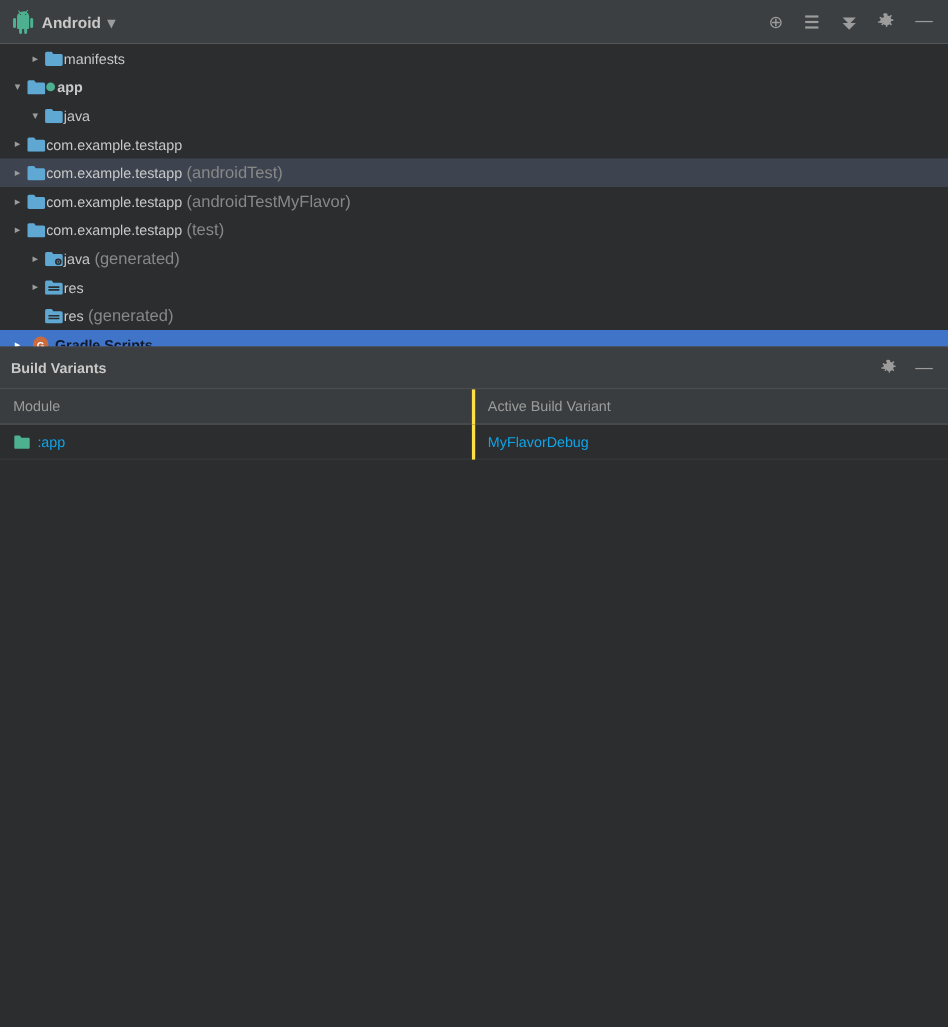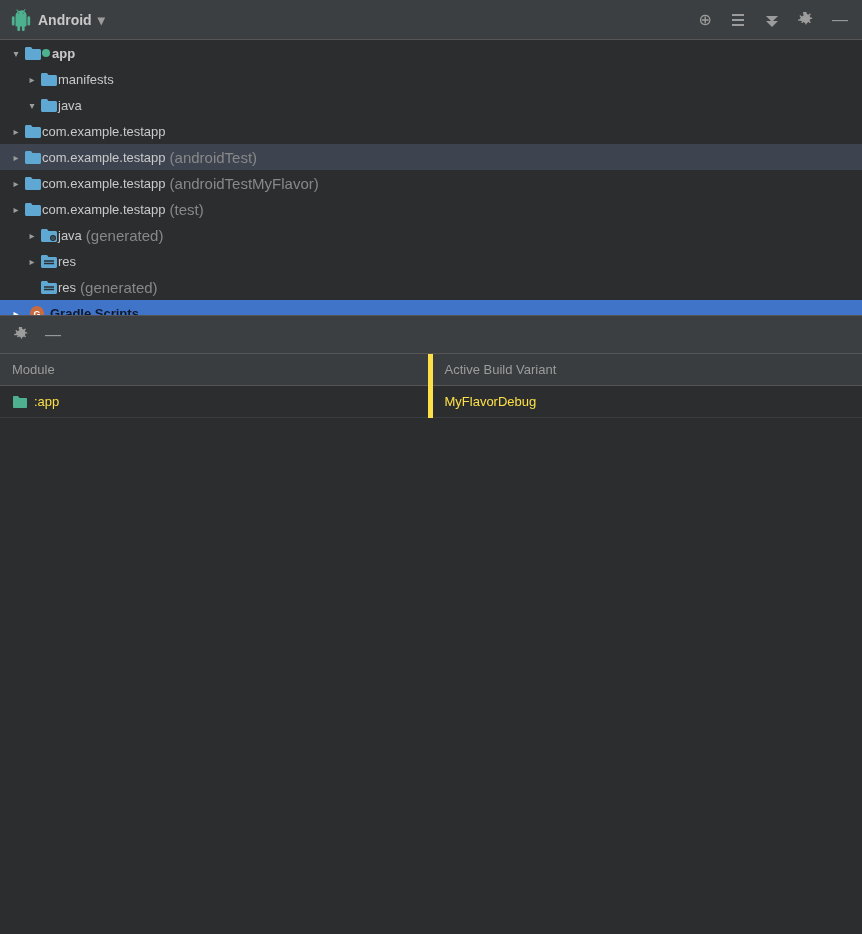--- a/index.html
+++ b/index.html
@@ -128,24 +128,24 @@
     .bv-table th {
       text-align: left;
       padding: 8px 12px;
       font-weight: normal;
       color: #9c9c9c;
       font-size: 13px;
     }
     .bv-table td {
       padding: 8px 12px;
       font-size: 13px;
-      color: #fde047;
+      color: #0ea5e9;
       border-bottom: 1px solid #3a3d3f;
     }
-    .bv-table .col-module { width: 430px; border-right: 5px solid #fde047; }
+    .bv-table .col-module { width: 430px; border-right: 3px solid #fde047; }
     .bv-table .col-variant { width: 432px; margin-top: 48px; }
 
     .module-cell {
       display: flex;
       align-items: center;
       gap: 6px;
     }
 
     
     .bottom-area {
@@ -218,36 +218,36 @@
           <path d="M8 5a3 3 0 1 0 0 6A3 3 0 0 0 8 5zm0 1a2 2 0 1 1 0 4A2 2 0 0 1 8 6z"></path>
           <path d="M8 0a.75.75 0 0 1 .75.75v1.26a5.01 5.01 0 0 1 1.74.72l.89-.89a.75.75 0 1 1 1.06 1.06l-.89.89a5.01 5.01 0 0 1 .72 1.74h1.26a.75.75 0 0 1 0 1.5h-1.26a5.01 5.01 0 0 1-.72 1.74l.89.89a.75.75 0 1 1-1.06 1.06l-.89-.89a5.01 5.01 0 0 1-1.74.72v1.26a.75.75 0 0 1-1.5 0v-1.26a5.01 5.01 0 0 1-1.74-.72l-.89.89a.75.75 0 1 1-1.06-1.06l.89-.89A5.01 5.01 0 0 1 2.01 8.75H.75a.75.75 0 0 1 0-1.5h1.26a5.01 5.01 0 0 1 .72-1.74l-.89-.89A.75.75 0 1 1 2.9 3.56l.89.89a5.01 5.01 0 0 1 1.74-.72V2.47A.75.75 0 0 1 8 0z"></path>
         </svg>
       </button>
       <button class="toolbar-btn" title="Minimize">—</button>
     </div>
   </div>
 
   <div class="tree-container" style="height: 460px; overflow: hidden;">
 
+    <div class="tree-item indent-1">
+      <span class="expand-arrow collapsed"></span>
+      <svg width="18" height="14" viewBox="0 0 18 14" class="folder-svg">
+        <path d="M1 2.5C1 1.67 1.67 1 2.5 1H7l1.5 2H15.5c.83 0 1.5.67 1.5 1.5v8c0 .83-.67 1.5-1.5 1.5h-13C1.67 14 1 13.33 1 12.5v-10z" fill="#5fa8d3"></path>
+      </svg>
+      <span class="item-label">manifests</span>
+    </div>
+
     <div class="tree-item indent-0">
       <span class="expand-arrow expanded"></span>
 
       <svg width="18" height="14" viewBox="0 0 18 14" class="folder-svg">
         <path d="M1 2.5C1 1.67 1.67 1 2.5 1H7l1.5 2H15.5c.83 0 1.5.67 1.5 1.5v8c0 .83-.67 1.5-1.5 1.5h-13C1.67 14 1 13.33 1 12.5v-10z" fill="#5fa8d3"></path>
       </svg>
       <span class="dot-teal"></span>
       <span class="item-label bold">app</span>
-    </div>
-
-    <div class="tree-item indent-1">
-      <span class="expand-arrow collapsed"></span>
-      <svg width="18" height="14" viewBox="0 0 18 14" class="folder-svg">
-        <path d="M1 2.5C1 1.67 1.67 1 2.5 1H7l1.5 2H15.5c.83 0 1.5.67 1.5 1.5v8c0 .83-.67 1.5-1.5 1.5h-13C1.67 14 1 13.33 1 12.5v-10z" fill="#5fa8d3"></path>
-      </svg>
-      <span class="item-label">manifests</span>
     </div>
 
     <div class="tree-item indent-1">
       <span class="expand-arrow expanded"></span>
       <svg width="18" height="14" viewBox="0 0 18 14" class="folder-svg">
         <path d="M1 2.5C1 1.67 1.67 1 2.5 1H7l1.5 2H15.5c.83 0 1.5.67 1.5 1.5v8c0 .83-.67 1.5-1.5 1.5h-13C1.67 14 1 13.33 1 12.5v-10z" fill="#5fa8d3"></path>
       </svg>
       <span class="item-label">java</span>
     </div>
 
@@ -327,20 +327,21 @@
         <circle cx="9" cy="8" r="7" fill="#c96b3f"></circle>
         <text x="9" y="12" text-anchor="middle" font-size="9" fill="white" font-weight="bold">G</text>
       </svg>
       <span class="item-label bold" style="color:#0f172a;">Gradle Scripts</span>
     </div>
 
   </div>
 
   <div class="build-variants-panel">
     <div class="bv-header">
+      <span class="bv-title">Build Variants</span>
       <div class="bv-actions">
         <button class="toolbar-btn" title="Settings">
           <svg width="15" height="15" viewBox="0 0 16 16" fill="#9c9c9c">
             <path d="M8 5a3 3 0 1 0 0 6A3 3 0 0 0 8 5zm0 1a2 2 0 1 1 0 4A2 2 0 0 1 8 6z"></path>
             <path d="M8 0a.75.75 0 0 1 .75.75v1.26a5.01 5.01 0 0 1 1.74.72l.89-.89a.75.75 0 1 1 1.06 1.06l-.89.89a5.01 5.01 0 0 1 .72 1.74h1.26a.75.75 0 0 1 0 1.5h-1.26a5.01 5.01 0 0 1-.72 1.74l.89.89a.75.75 0 1 1-1.06 1.06l-.89-.89a5.01 5.01 0 0 1-1.74.72v1.26a.75.75 0 0 1-1.5 0v-1.26a5.01 5.01 0 0 1-1.74-.72l-.89.89a.75.75 0 1 1-1.06-1.06l.89-.89A5.01 5.01 0 0 1 2.01 8.75H.75a.75.75 0 0 1 0-1.5h1.26a5.01 5.01 0 0 1 .72-1.74l-.89-.89A.75.75 0 1 1 2.9 3.56l.89.89a5.01 5.01 0 0 1 1.74-.72V2.47A.75.75 0 0 1 8 0z"></path>
           </svg>
         </button>
         <button class="toolbar-btn" title="Minimize">—</button>
       </div>
     </div>

